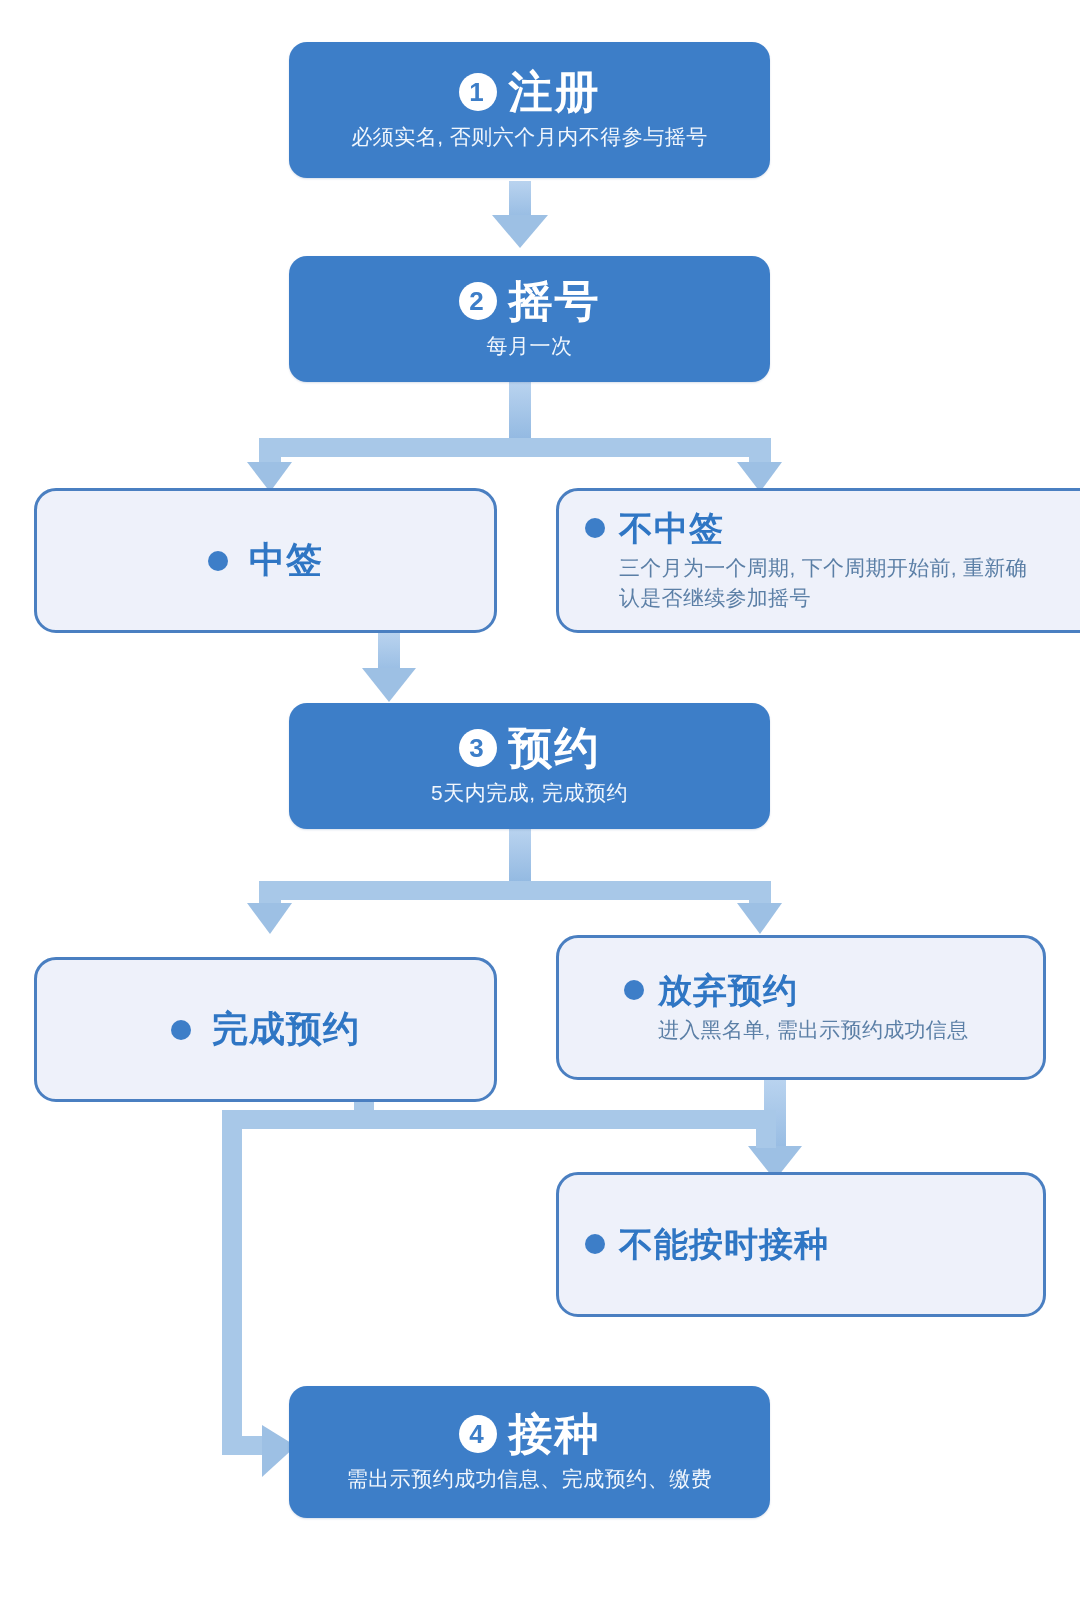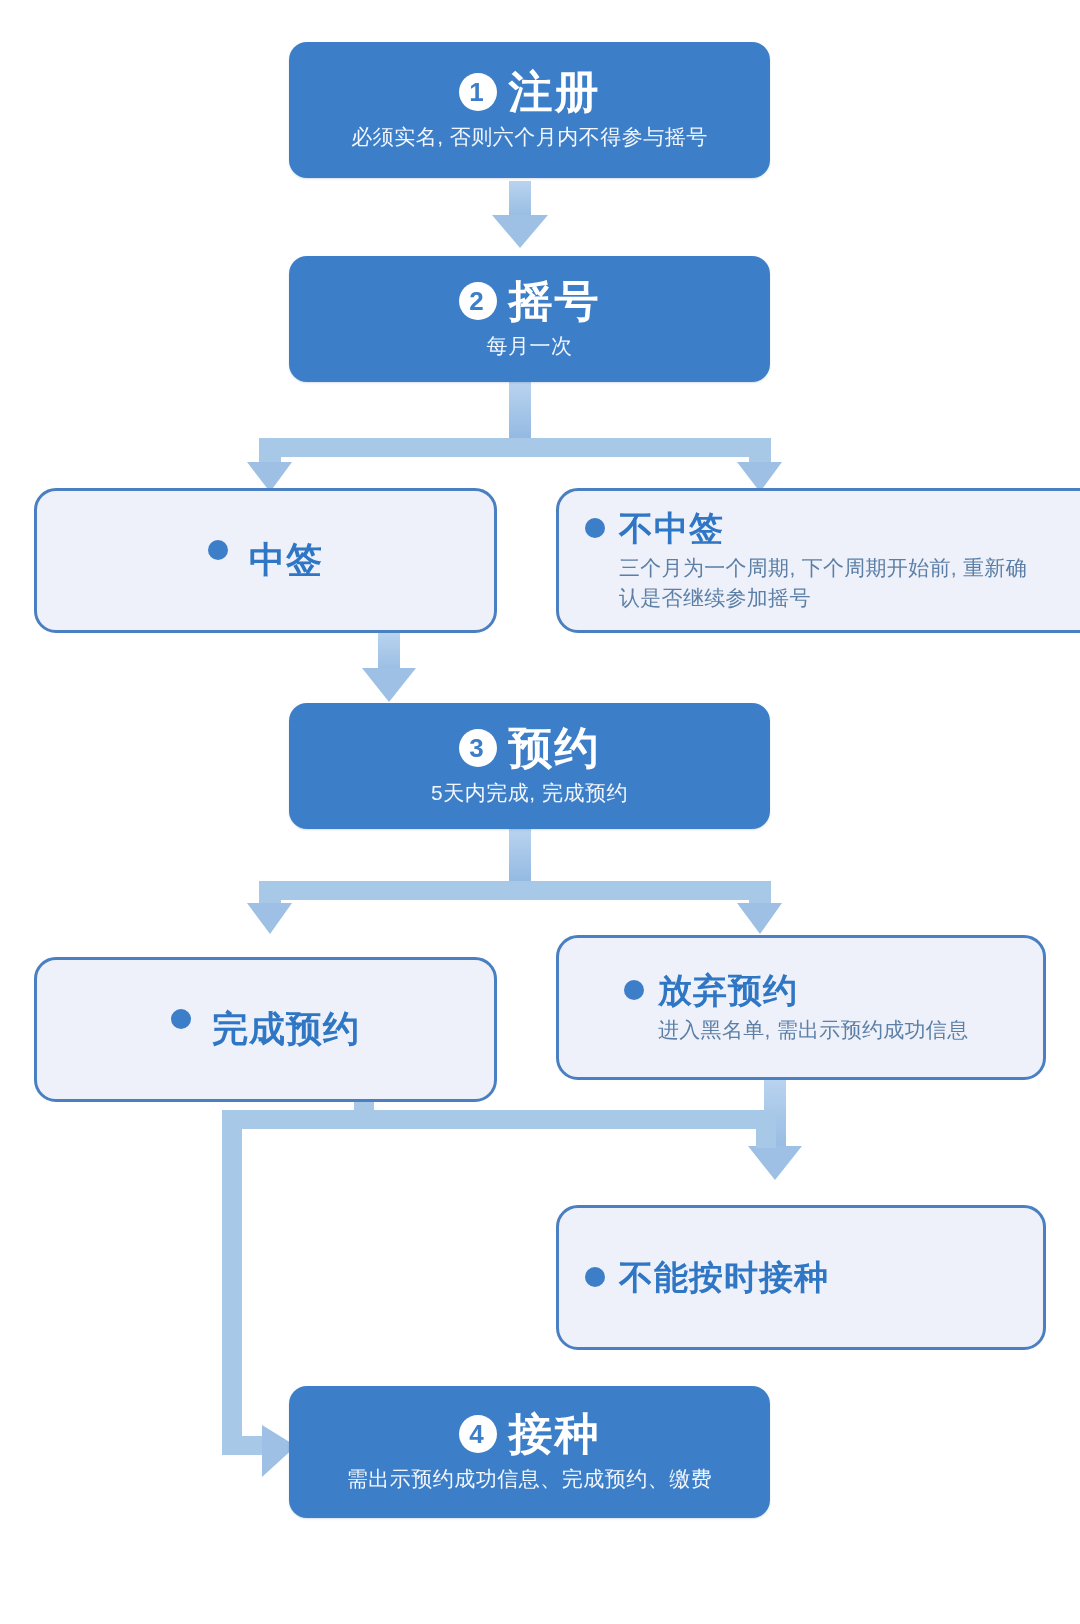--- a/index.html
+++ b/index.html
@@ -92,21 +92,21 @@
   .outcome-inner {
     display: flex;
     align-items: flex-start;
     gap: 14px;
     padding: 0 26px;
     width: 100%;
     box-sizing: border-box;
   }
   .outcome-box.centered .outcome-inner {
     width: auto;
-    align-items: flex-start;
+    align-items: center;
     padding: 0;
     gap: 21px;
   }
   .bullet-dot {
     flex: 0 0 auto;
     width: 20px;
     height: 20px;
     border-radius: 50%;
     background: #3d7ec8;
     margin-top: 9px;
@@ -248,21 +248,21 @@
   <div class="outcome-box" style="left:556px; top:935px; width:490px; height:145px;padding-left:39px;">
     <div class="outcome-inner">
       <span class="bullet-dot"></span>
       <div class="outcome-text">
         <div class="outcome-title">放弃预约</div>
         <div class="outcome-desc">进入黑名单, 需出示预约成功信息</div>
       </div>
     </div>
   </div>
 
-  <div class="outcome-box" style="left:556px; top:1205px; width:490px; height:145px;">
+  <div class="outcome-box" style="left:556px; top:1172px; width:490px; height:145px;">
     <div class="outcome-inner">
       <span class="bullet-dot"></span>
       <div class="outcome-text">
         <div class="outcome-title">不能按时接种</div>
       </div>
     </div>
   </div>
 
   <div class="step-box" style="left:289px; top:1386px; width:481px; height:132px;">
     <div class="step-title">

